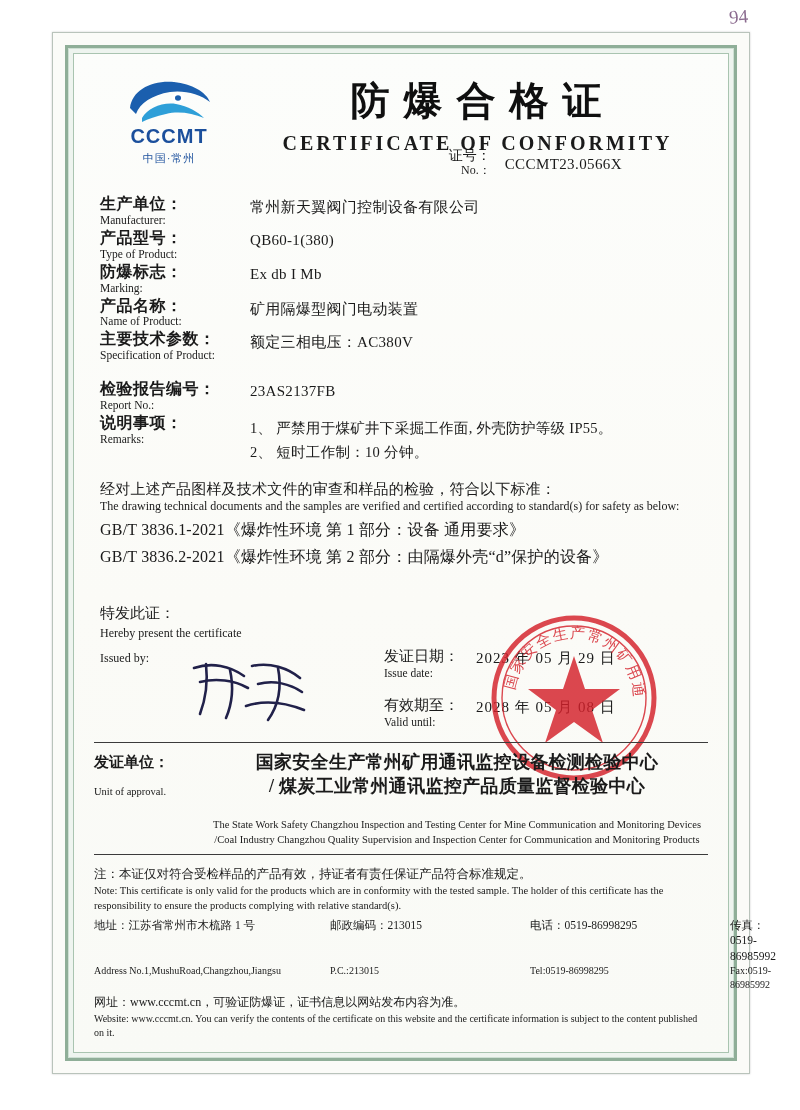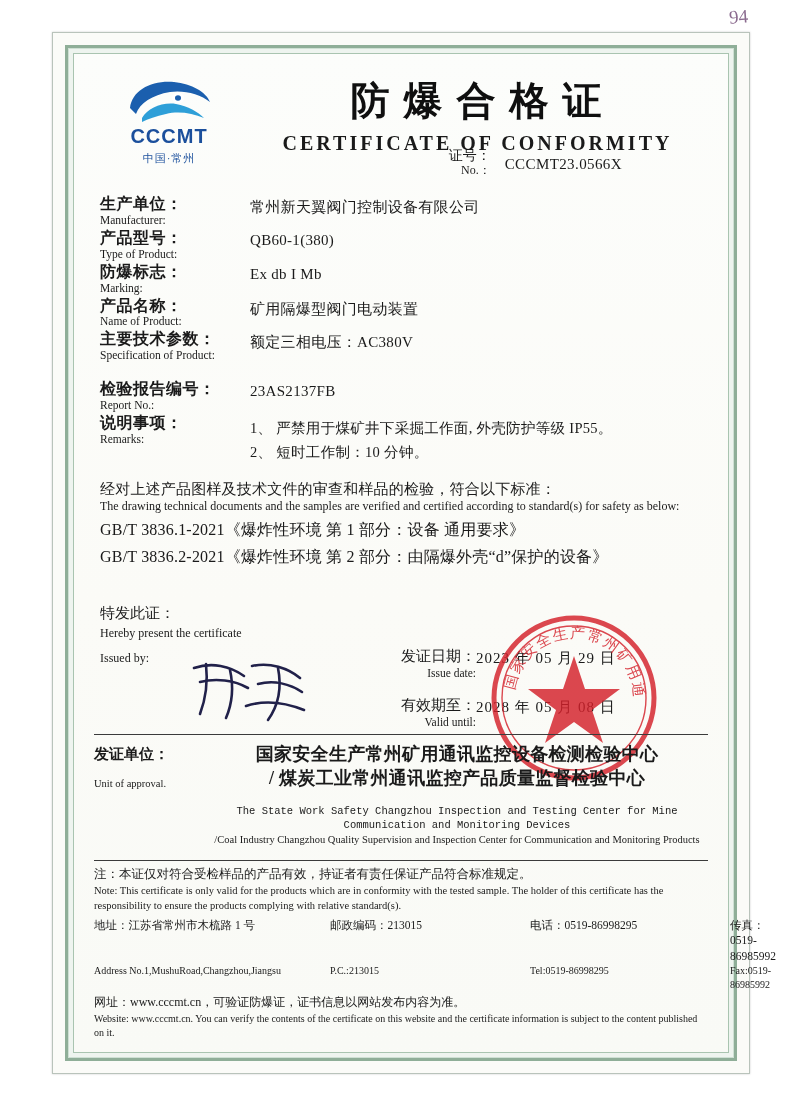--- a/index.html
+++ b/index.html
@@ -98,21 +98,21 @@
   .issue{margin-top:36px;padding-left:6px;position:relative;height:180px;}
   .issue-left{width:330px;}
   .issue-cn{font-size:15px;}
   .issue-en{font-size:12px;margin-top:3px;}
   .issue-by{margin-top:10px;}
   .issue-by .cn{font-size:15px;}
   .issue-by .en{font-size:12px;margin-top:2px;}
   .sig-svg{position:absolute;left:92px;top:44px;}
   .dates{position:absolute;right:24px;top:44px;width:300px;}
   .drow{display:flex;align-items:flex-start;margin-bottom:18px;}
-  .dlabel{width:92px;line-height:1.1;text-align:right;}
+  .dlabel{width:92px;line-height:1.1;text-align:left;}
   .dlabel .cn{display:block;font-size:15px;}
   .dlabel .en{display:block;font-size:11.5px;margin-top:2px;}
   .dval{font-size:15px;padding-top:1px;letter-spacing:1px;}
 
   
   .seal{
     position:absolute;right:46px;top:6px;width:176px;height:176px;
     pointer-events:none;
   }
 
@@ -128,24 +128,24 @@
   .approval-label{width:112px;flex:0 0 112px;line-height:1.1;padding-top:4px;}
   .approval-label .cn{display:block;font-size:15px;font-weight:bold;}
   .approval-label .en{display:block;font-size:10.5px;margin-top:16px;}
   .approval-body{flex:1;text-align:center;}
   .approval-body .cn1,.approval-body .cn2{
     font-size:18px;font-weight:bold;letter-spacing:.3px;line-height:1.35;
   }
   .approval-body .en1,.approval-body .en2{
     font-size:10.5px;line-height:1.35;
   }
-  .approval-body .en1{margin-top:14px;font-family:Liberation Mono, monospace;}
+  .approval-body .en1{margin-top:20px;}
   .notes{
     border-top:1.5px solid #3b3b3b;
-    margin-top:13px;padding-top:5px;
+    margin-top:7px;padding-top:11px;
     font-size:11px;line-height:1.4;
   }
   .notes .n-cn{font-size:12.5px;}
   .notes .n-en{font-size:10.5px;margin-top:1px;}
   .contact{margin-top:4px;}
   .crow{display:flex;font-size:11.5px;line-height:1.35;}
   .crow .c1{width:236px;flex:0 0 236px;}
   .crow .c2{width:200px;flex:0 0 200px;}
   .crow .c3{flex:1;}
   .crow.en{font-size:10px;}

